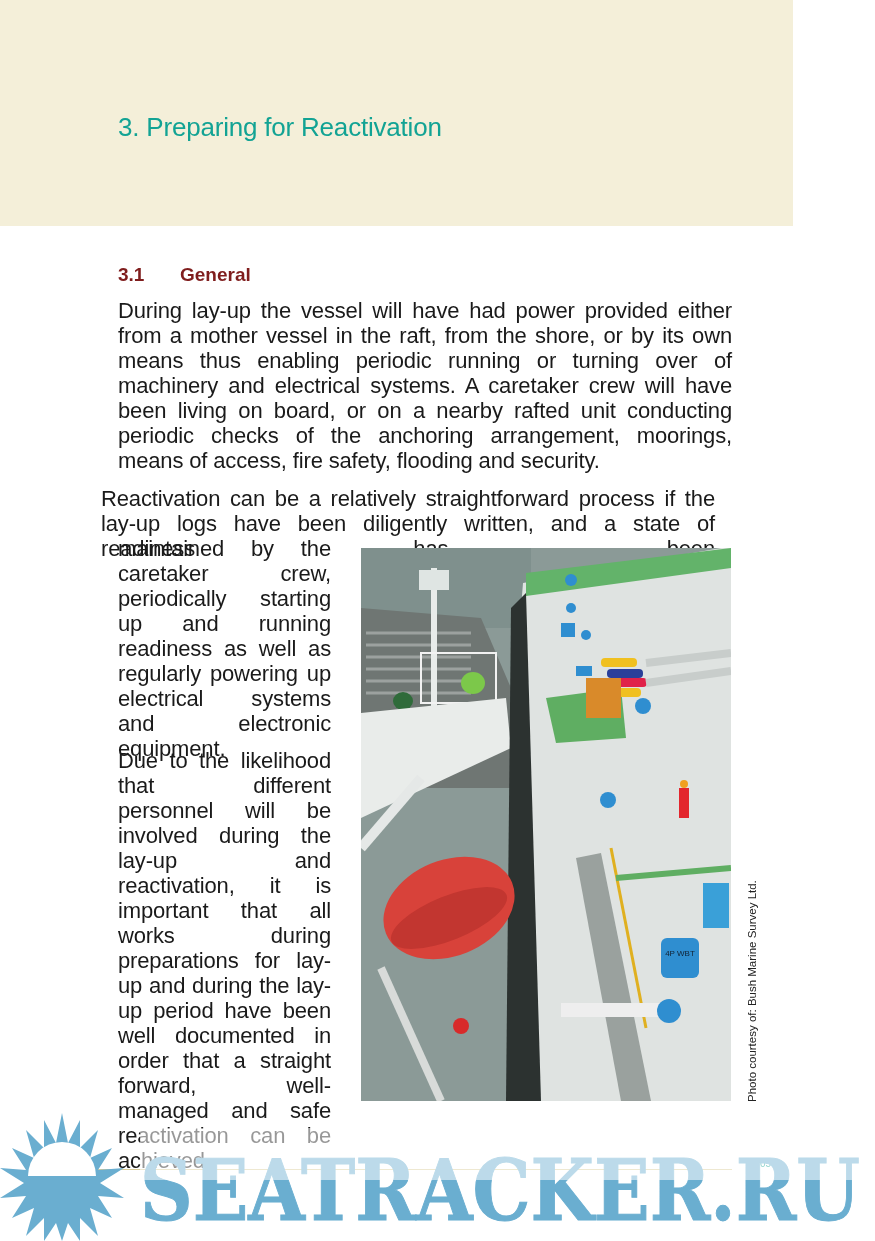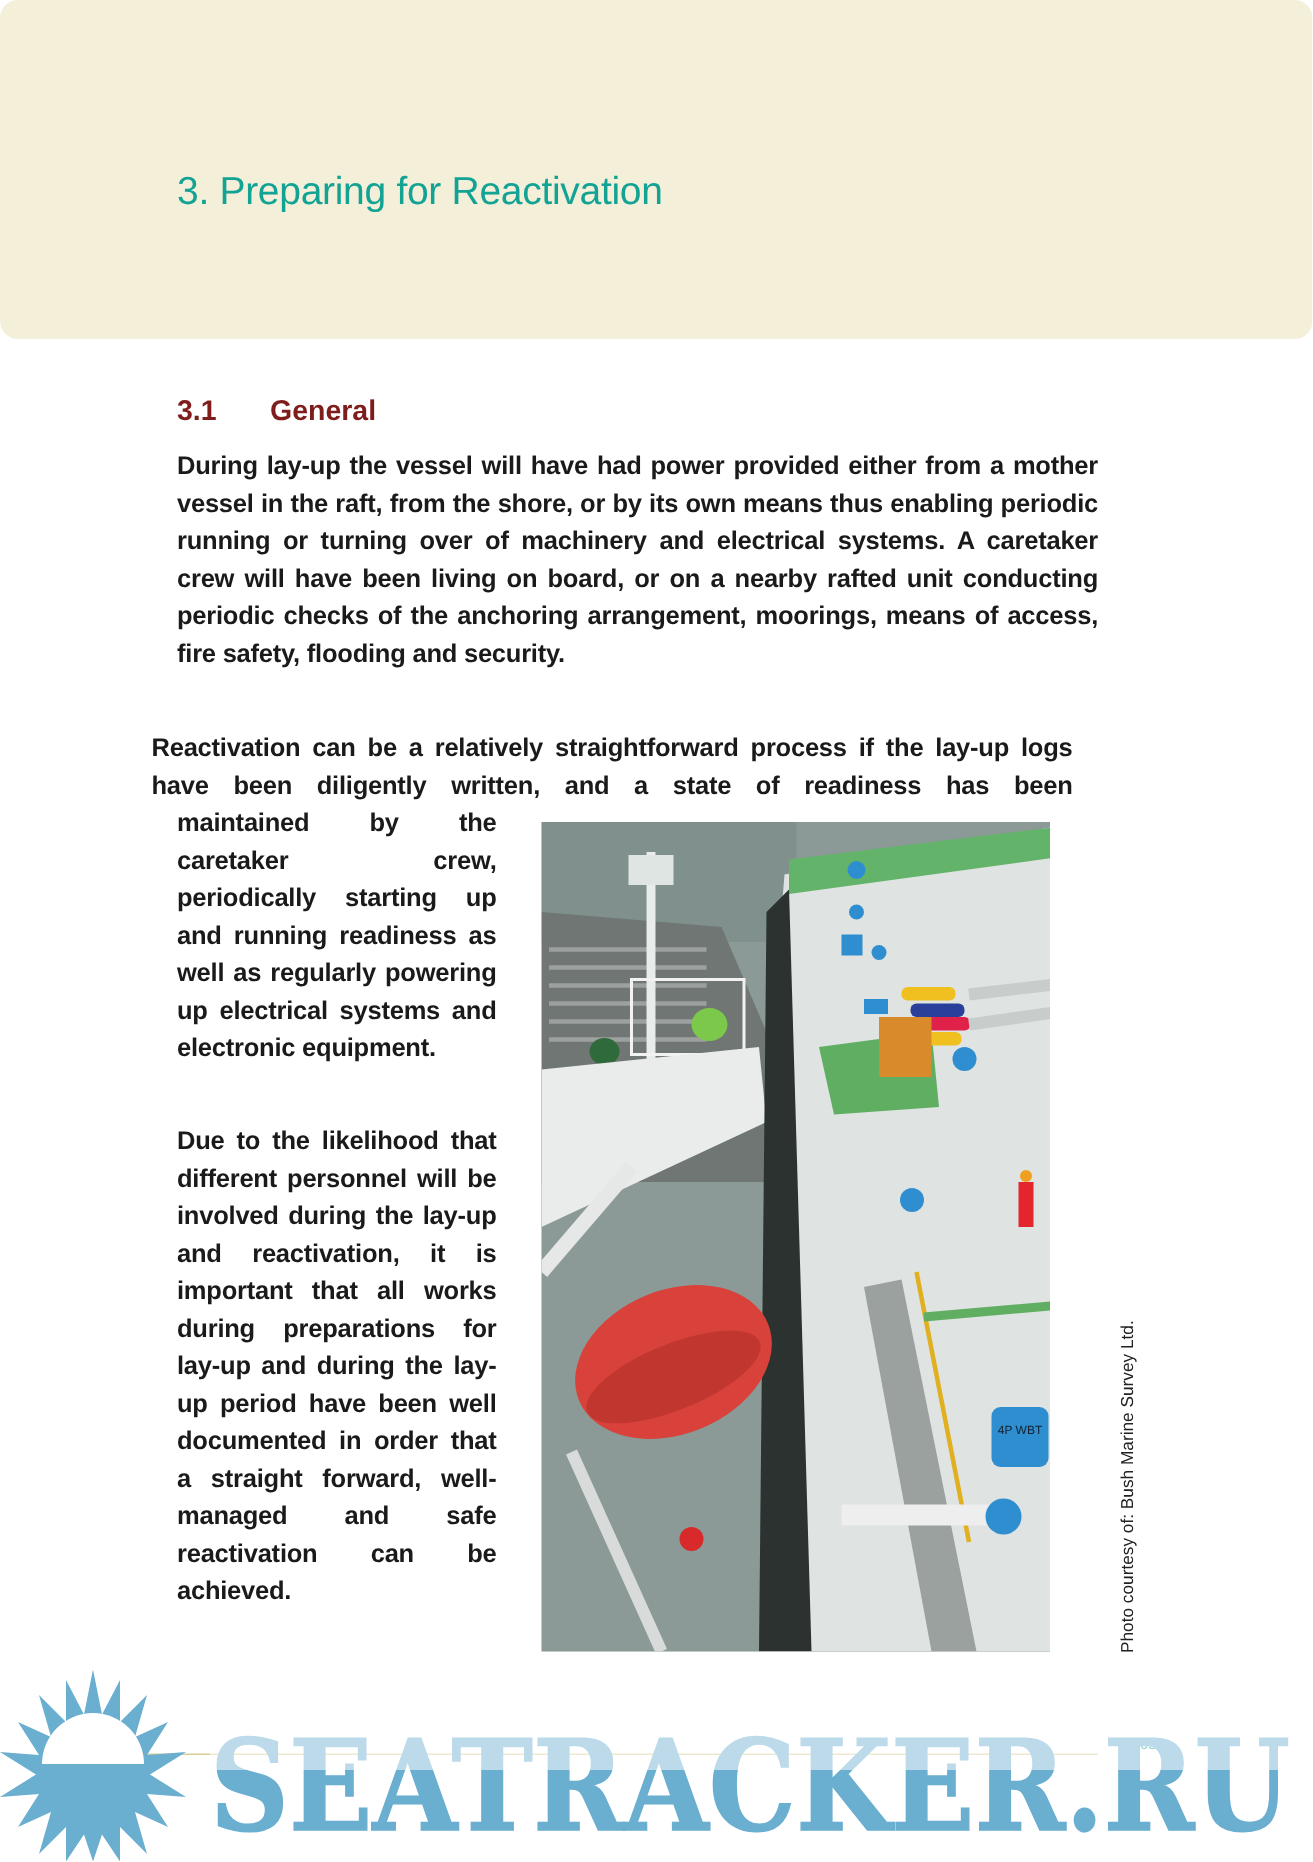--- a/index.html
+++ b/index.html
@@ -3,44 +3,43 @@
 <meta charset="utf-8">
 <style>
   html, body { margin: 0; padding: 0; }
   body {
     width: 875px; height: 1241px; position: relative; overflow: hidden;
     background: #ffffff;
     font-family: "Liberation Sans", sans-serif;
     color: #1a1a1a;
   }
   .header-band {
-    position: absolute; left: 0; top: 0; width: 875px; height: 226px;
+    position: absolute; left: 0; top: 0; width: 793px; height: 226px;
     background: #f4efd9;
-    border-radius: 12px;
   }
   .chapter-title {
     position: absolute; left: 118px; top: 112px;
     font-size: 26px; color: #12a394; font-weight: normal;
     letter-spacing: -0.2px; margin: 0;
   }
   .section-heading {
     position: absolute; left: 118px; top: 264px;
     font-size: 19px; font-weight: bold; color: #7f1d1d; margin: 0;
   }
   .section-heading .num { display: inline-block; width: 62px; }
   .body-text {
-    font-size: 17px; line-height: 25px; text-align: justify;
-    color: #1a1a1a; margin: 0; letter-spacing: -0.15px; font-weight: bold;
+    font-size: 22px; line-height: 25px; text-align: justify;
+    color: #1a1a1a; margin: 0; letter-spacing: -0.15px;
   }
   .para1 { position: absolute; left: 118px; top: 298px; width: 614px; }
   .para2-top { position: absolute; left: 101px; top: 486px; width: 614px; }
   .para2-col { position: absolute; left: 118px; top: 536px; width: 213px; }
   .para3 { position: absolute; left: 118px; top: 748px; width: 213px; }
   .photo {
-    position: absolute; left: 361px; top: 548px; width: 339px; height: 553px;
+    position: absolute; left: 361px; top: 548px; width: 370px; height: 553px;
     overflow: hidden; background: #9aa7a4;
   }
   .photo svg { display: block; }
   .photo-credit {
     position: absolute; left: 746px; top: 1102px;
     transform: rotate(-90deg); transform-origin: 0 0;
     font-size: 11.5px; color: #222; white-space: nowrap;
   }
   .footer-line {
     position: absolute; left: 72px; top: 1169px; width: 660px; height: 1px;

